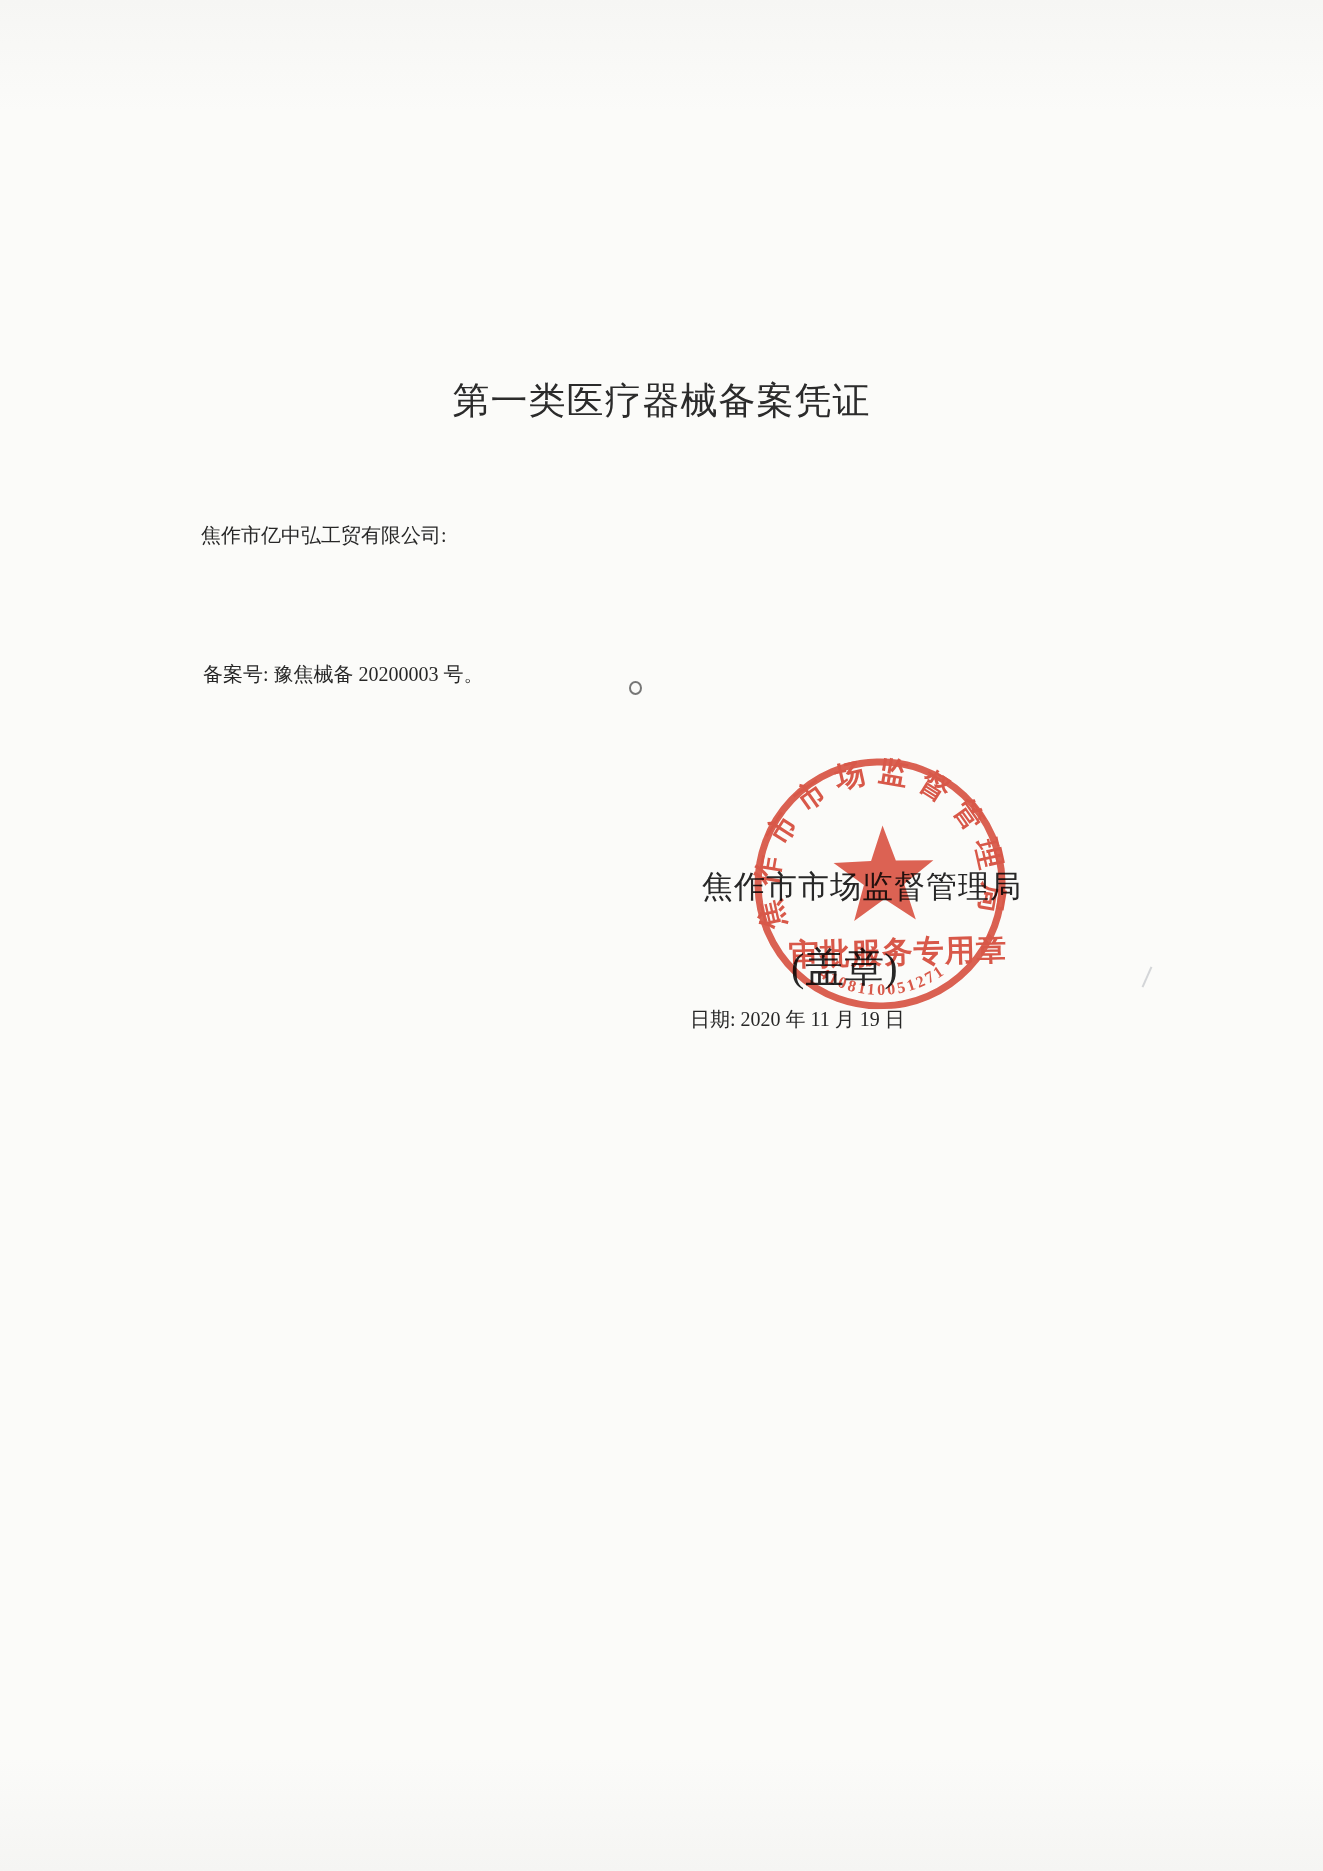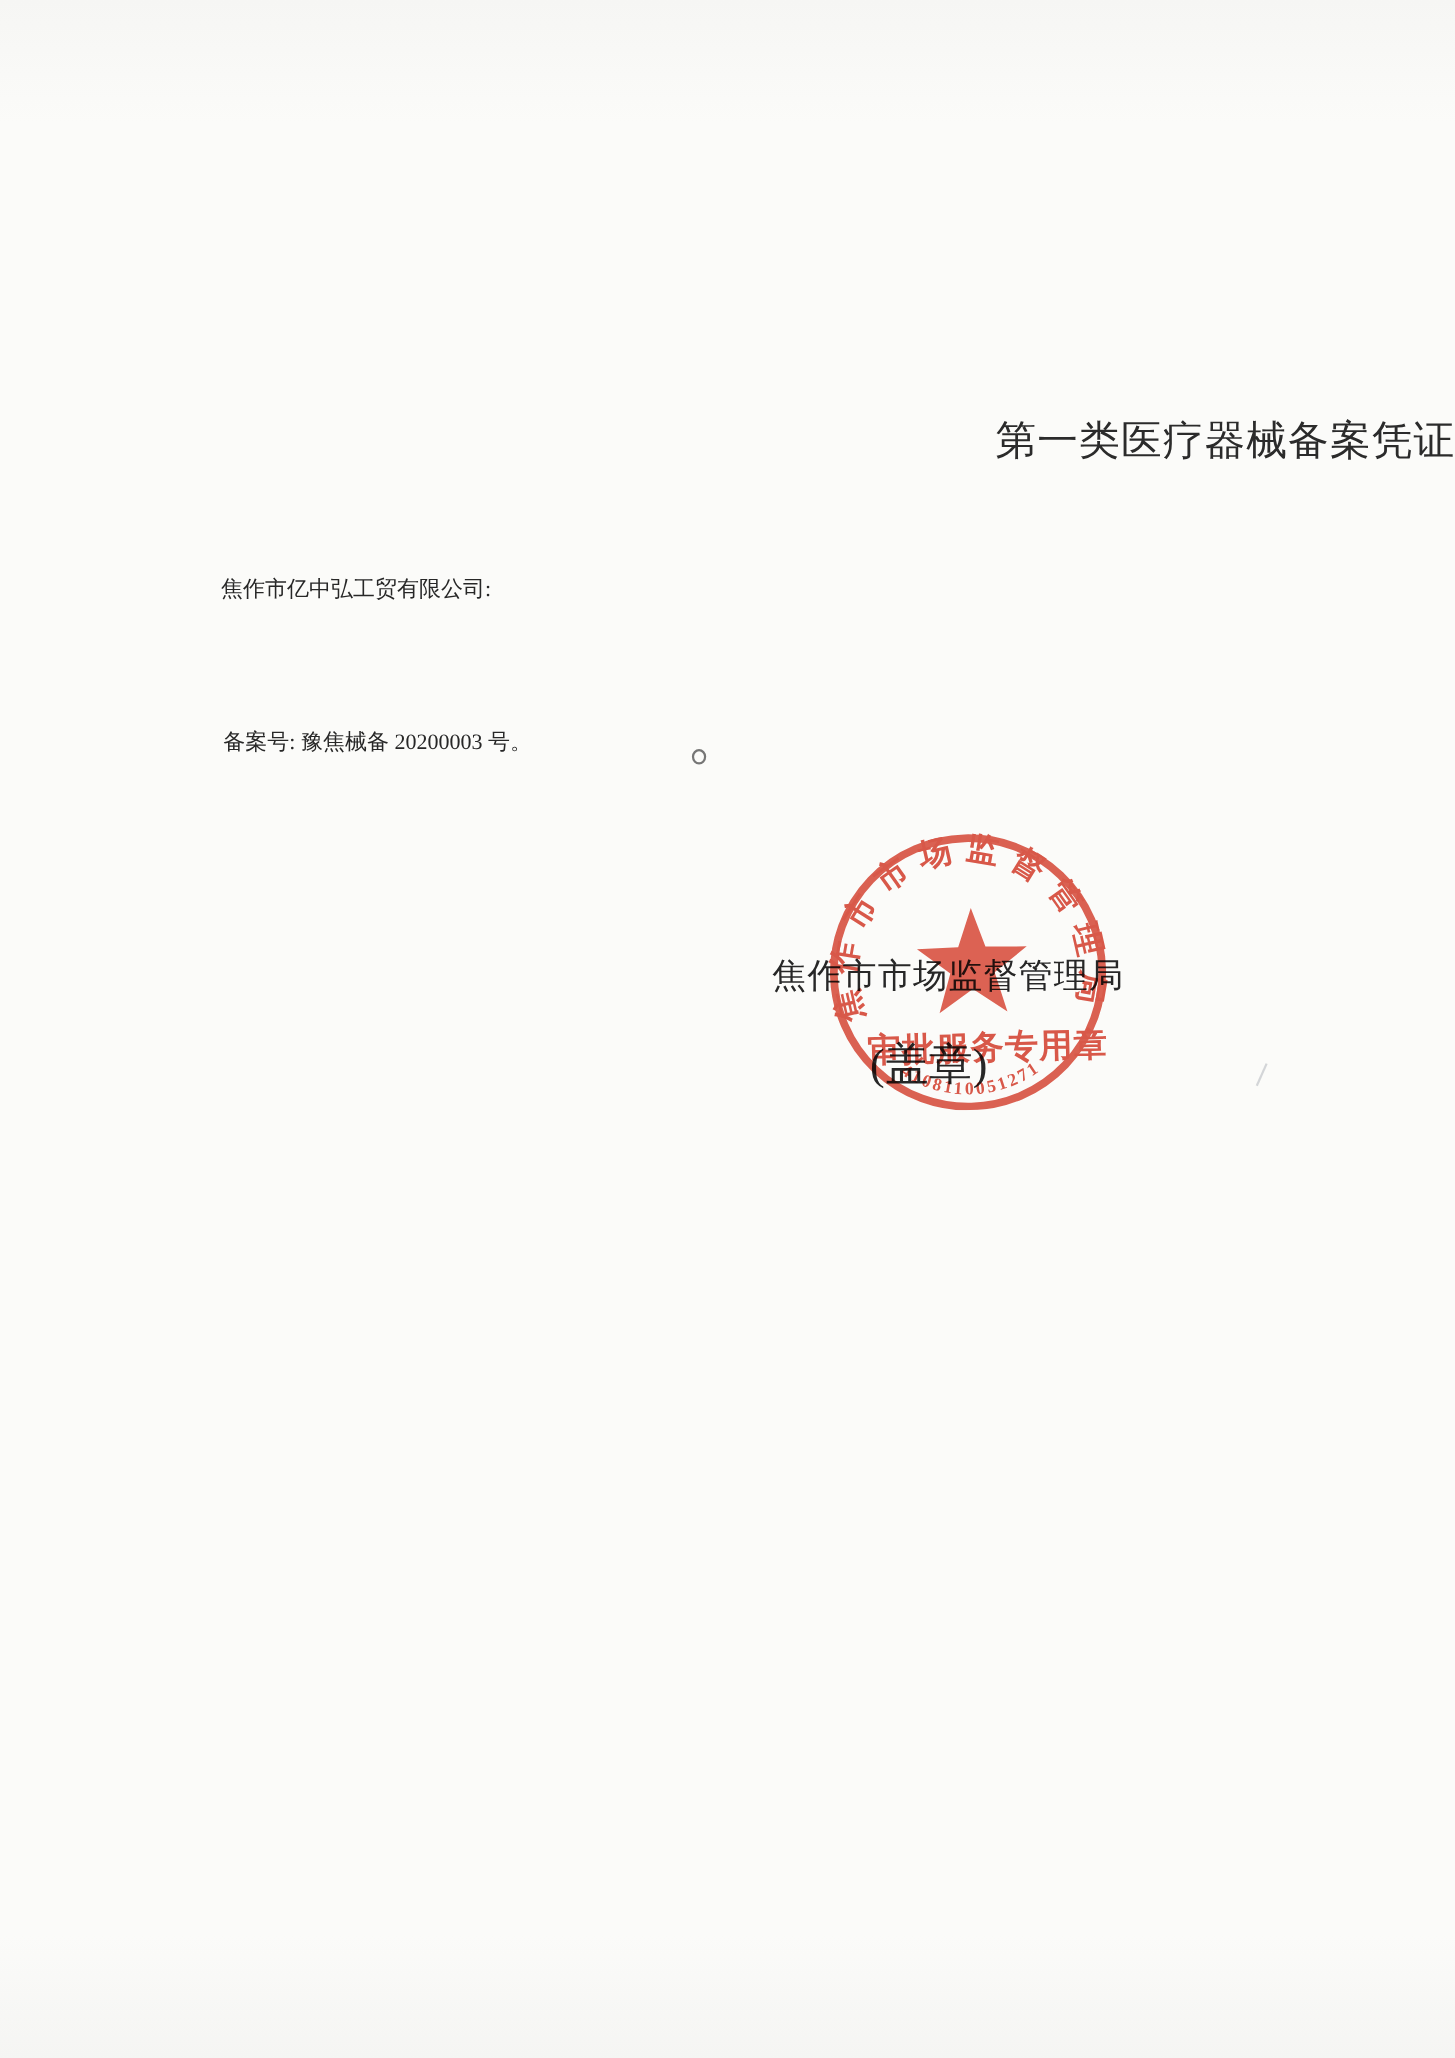--- a/index.html
+++ b/index.html
@@ -11,21 +11,21 @@
     background: linear-gradient(180deg, #f6f6f4 0%, #fbfbf9 6%, #fbfbf9 94%, #f5f5f3 100%);
     font-family: "Liberation Serif", "DejaVu Serif", serif;
     color: #262626;
     overflow: hidden;
   }
   .doc-title {
     position: absolute;
     top: 376px;
     left: 0;
     width: 100%;
-    text-align: right;
+    text-align: center;
     font-size: 37px;
     letter-spacing: 1px;
     color: #2b2b2b;
   }
   .line {
     position: absolute;
     white-space: nowrap;
     font-size: 20px;
     color: #272727;
   }
@@ -76,20 +76,21 @@
 
   <div class="line recipient">焦作市亿中弘工贸有限公司:</div>
 
 
   <div class="line body-line-2">备案号: 豫焦械备 20200003 号。</div>
 
   <div class="line issuer">焦作市市场监督管理局</div>
 
   <div class="line seal-note">(盖章)</div>
 
+  <div class="line date-line">日期: 2020 年 11 月 19 日</div>
 
   <svg class="stamp" viewBox="0 0 260 250" xmlns="http://www.w3.org/2000/svg">
     <defs>
       <path id="ring-arc" d="M 34.1 160.9 A 102 102 0 1 1 225.9 160.9" fill="none"></path>
       <path id="serial-arc" d="M 57.8 209 A 110 110 0 0 0 202.2 209" fill="none"></path>
     </defs>
 
     <circle cx="130" cy="126" r="121" fill="none" stroke="#d94b3b" stroke-width="7" opacity="0.95"></circle>
 
     <text fill="#d94b3b" font-size="29" font-weight="bold" letter-spacing="11">

